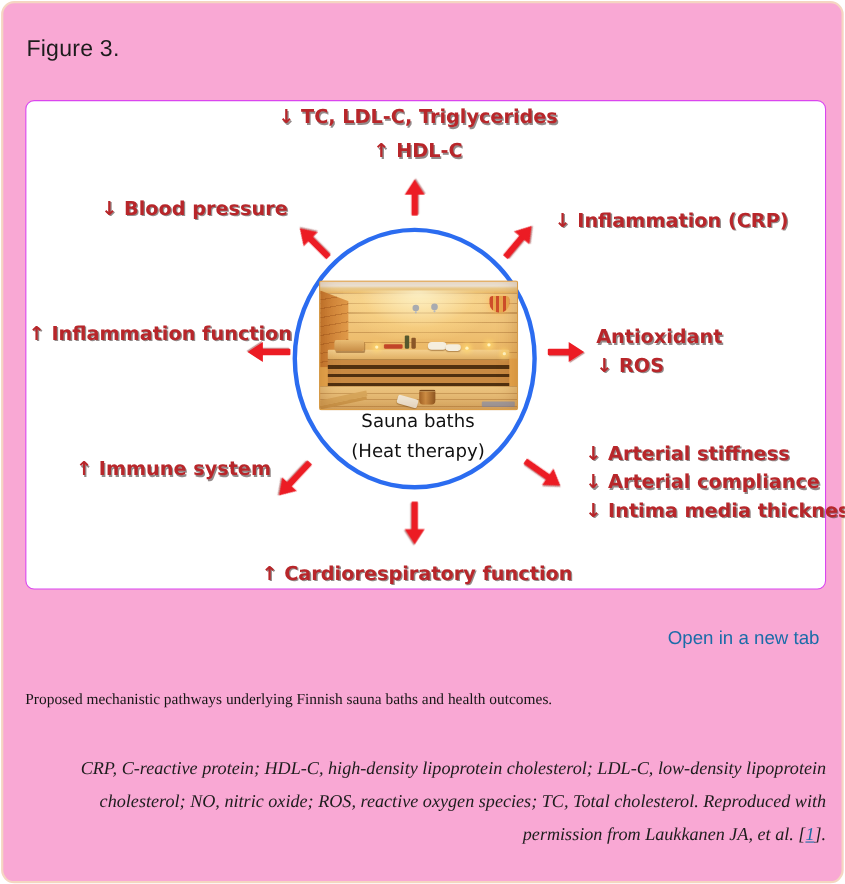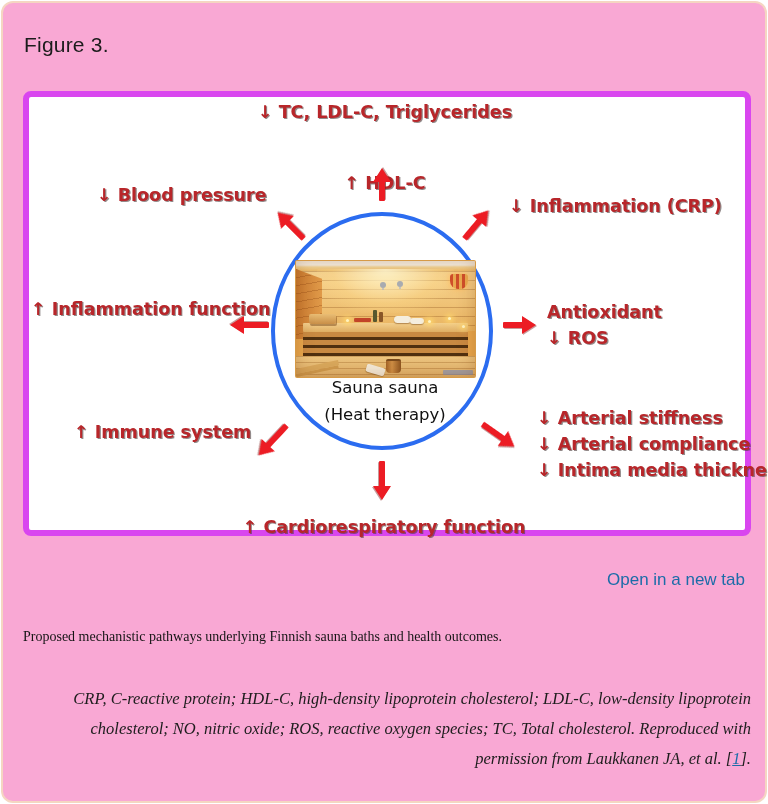--- a/index.html
+++ b/index.html
@@ -10,21 +10,21 @@
   .card{
     position:absolute;inset:1px;background:#f9a8d4;
     border:2px solid #f5d6c2;border-radius:12px;box-sizing:border-box;
   }
   .fig-label{
     position:absolute;left:21px;top:30px;font-size:21px;color:#1c1c1c;
     font-weight:400;letter-spacing:.2px;
   }
   .figure-panel{
     position:absolute;left:20px;top:88px;width:728px;height:445px;
-    background:#ffffff;border:6px solid #d946ef;border-radius:8px;box-sizing:border-box;
+    background:#ffffff;border:1px solid #d946ef;border-radius:8px;box-sizing:border-box;
   }
   
   .dlabel{
     position:absolute;white-space:nowrap;color:var(--label-red,#b8262a);
     font-family:"DejaVu Sans", sans-serif;font-size:17.5px;font-weight:bold;
     text-shadow:1.2px 1.2px 0 rgba(75,60,60,.6);line-height:22px;
   }
   .dlabel.center{transform:translateX(-50%);}
   .dblock{line-height:26px;}
   
@@ -104,21 +104,21 @@
 </head>
 <body>
 
 <div class="card">
 
   <div class="fig-label">Figure 3.</div>
 
   <div class="figure-panel">
 
     <div class="dlabel center" style="left:356px;top:4px;">↓ TC, LDL-C, Triglycerides</div>
-    <div class="dlabel center" style="left:356px;top:35px;margin-top:40px;">↑ HDL-C</div>
+    <div class="dlabel center" style="left:356px;top:35px;">↑ HDL-C</div>
     <div class="dlabel" style="left:480px;top:98px;">↓ Inflammation (CRP)</div>
     <div class="dlabel" style="left:68px;top:87px;">↓ Blood pressure</div>
     <div class="dlabel dblock" style="left:2px;top:199px;">
       <div>↑ Inflammation function</div>
     </div>
     <div class="dlabel dblock" style="left:518px;top:202px;">
       <div>Antioxidant</div>
       <div>↓ ROS</div>
     </div>
     <div class="dlabel" style="left:45px;top:324px;">↑ Immune system</div>
@@ -185,21 +185,21 @@
       <div class="ph-candle" style="left:50px;top:58px;"></div>
       <div class="ph-candle" style="left:132px;top:59px;"></div>
       <div class="ph-candle" style="left:152px;top:56px;"></div>
       <div class="ph-candle" style="left:166px;top:64px;"></div>
       <div class="ph-towel"></div>
       <div class="ph-bucket"></div>
       <div class="ph-wm"></div>
       <div class="ph-vig"></div>
     </div>
 
-    <div class="ctext" style="left:356px;top:281px;">Sauna sauna</div>
+    <div class="ctext" style="left:356px;top:281px;">Sauna baths</div>
     <div class="ctext" style="left:356px;top:308px;">(Heat therapy)</div>
   </div>
 
   <a class="open-link">Open in a new tab</a>
 
   <div class="caption">Proposed mechanistic pathways underlying Finnish sauna baths and health outcomes.</div>
 
   <div class="footnote"><span>CRP, C-reactive protein; HDL-C, high-density lipoprotein cholesterol; LDL-C, low-density lipoprotein cholesterol; NO, nitric oxide; ROS, reactive oxygen species; TC, Total cholesterol. Reproduced with permission from Laukkanen JA, et al. [</span><a class="ref">1</a><span>].</span></div>
 
 </div>

